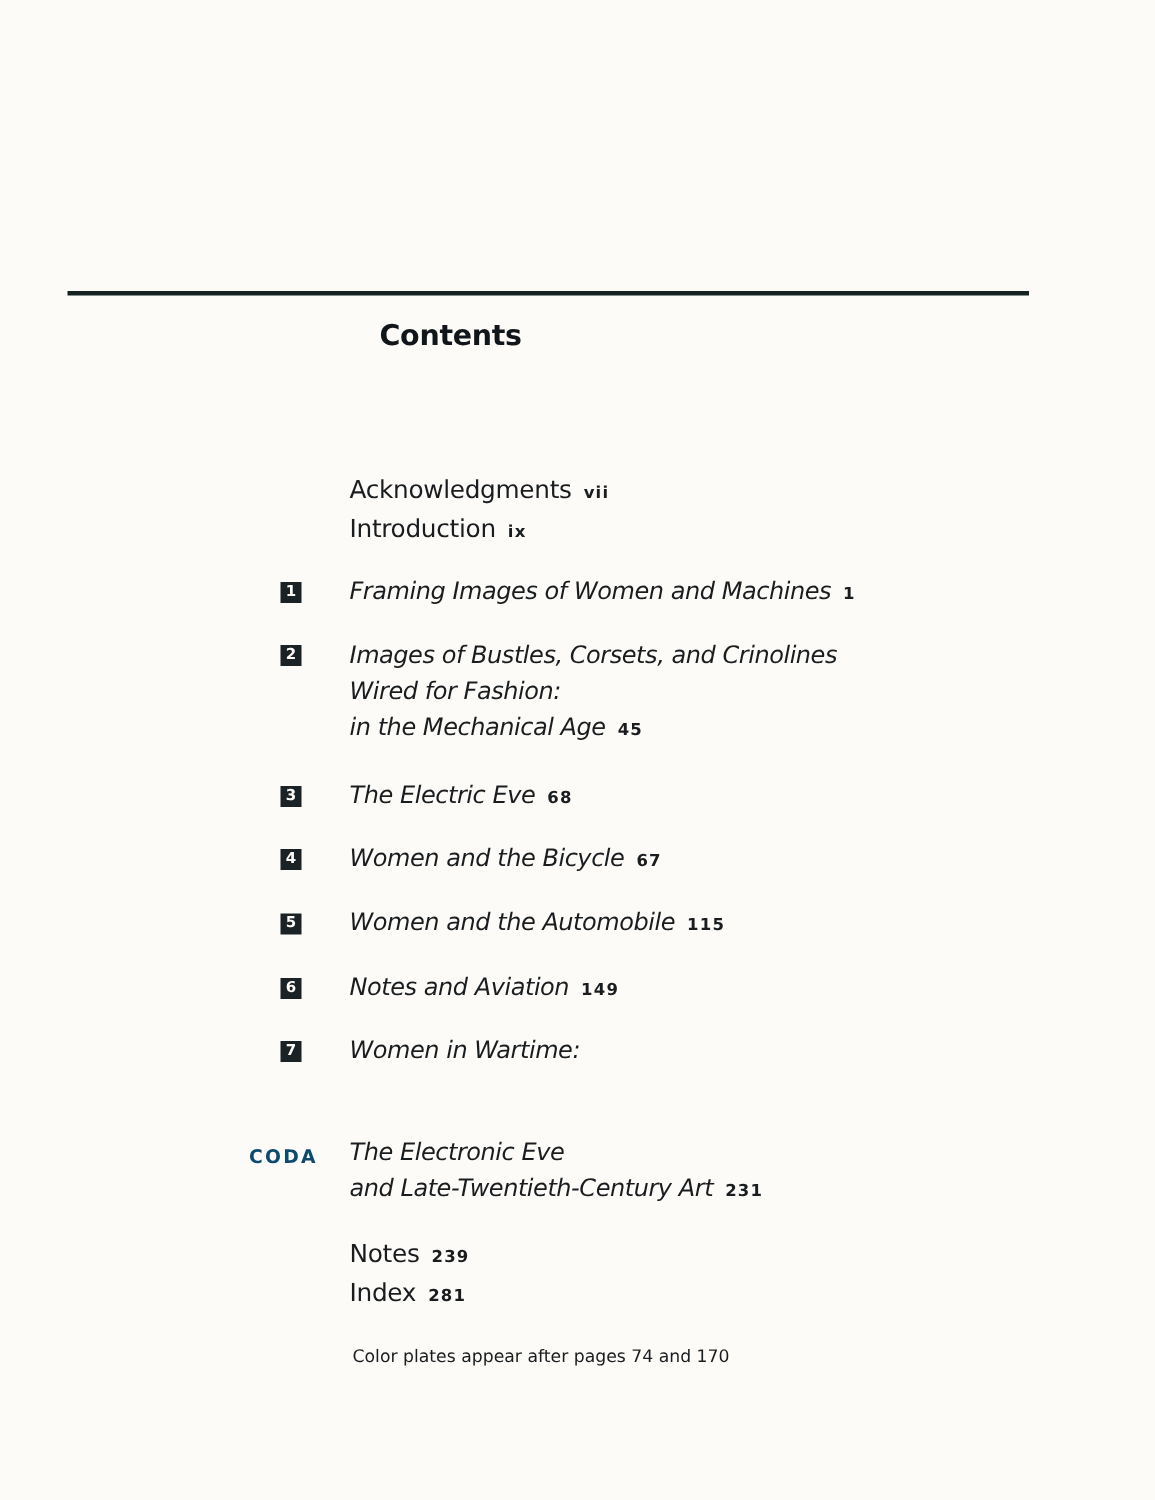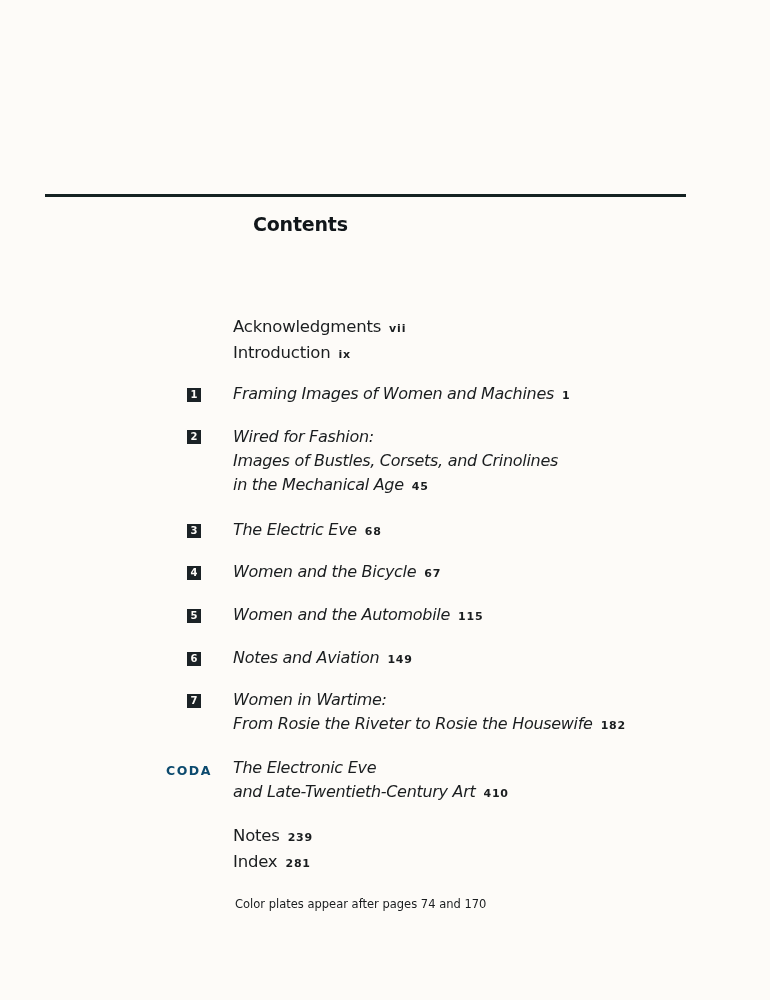--- a/index.html
+++ b/index.html
@@ -118,22 +118,22 @@
 <div class="entry" style="top:382px;">
   <div class="marker" style="top:6px;">1</div>
   <div class="lines italic">
     <span class="line"><span>Framing Images of Women and Machines</span><span class="page">1</span></span>
   </div>
 </div>
 
 <div class="entry" style="top:425px;">
   <div class="marker" style="top:5px;">2</div>
   <div class="lines italic">
+    <span class="line">Images of Bustles, Corsets, and Crinolines</span>
     <span class="line">Wired for Fashion:</span>
-    <span class="line">Images of Bustles, Corsets, and Crinolines</span>
     <span class="line"><span>in the Mechanical Age</span><span class="page">45</span></span>
   </div>
 </div>
 
 <div class="entry" style="top:518px;">
   <div class="marker" style="top:6px;">3</div>
   <div class="lines italic">
     <span class="line"><span>The Electric Eve</span><span class="page">68</span></span>
   </div>
 </div>
@@ -156,29 +156,28 @@
   <div class="marker" style="top:6px;">6</div>
   <div class="lines italic">
     <span class="line"><span>Notes and Aviation</span><span class="page">149</span></span>
   </div>
 </div>
 
 <div class="entry" style="top:688px;">
   <div class="marker" style="top:6px;">7</div>
   <div class="lines italic">
     <span class="line">Women in Wartime:</span>
-    <span class="line"><span>From Rosie the Riveter to Rosie the Housewife</span><span class="page">182</span></span>
   </div>
 </div>
 
 <div class="entry" style="top:756px;">
   <div class="coda" style="top:7px;">CODA</div>
   <div class="lines italic">
     <span class="line">The Electronic Eve</span>
-    <span class="line"><span>and Late-Twentieth-Century Art</span><span class="page">410</span></span>
+    <span class="line"><span>and Late-Twentieth-Century Art</span><span class="page">231</span></span>
   </div>
 </div>
 
 <div class="entry" style="top:824px;">
   <div class="lines roman">
     <span class="line"><span>Notes</span><span class="page">239</span></span>
     <span class="line"><span>Index</span><span class="page">281</span></span>
   </div>
 </div>
 

